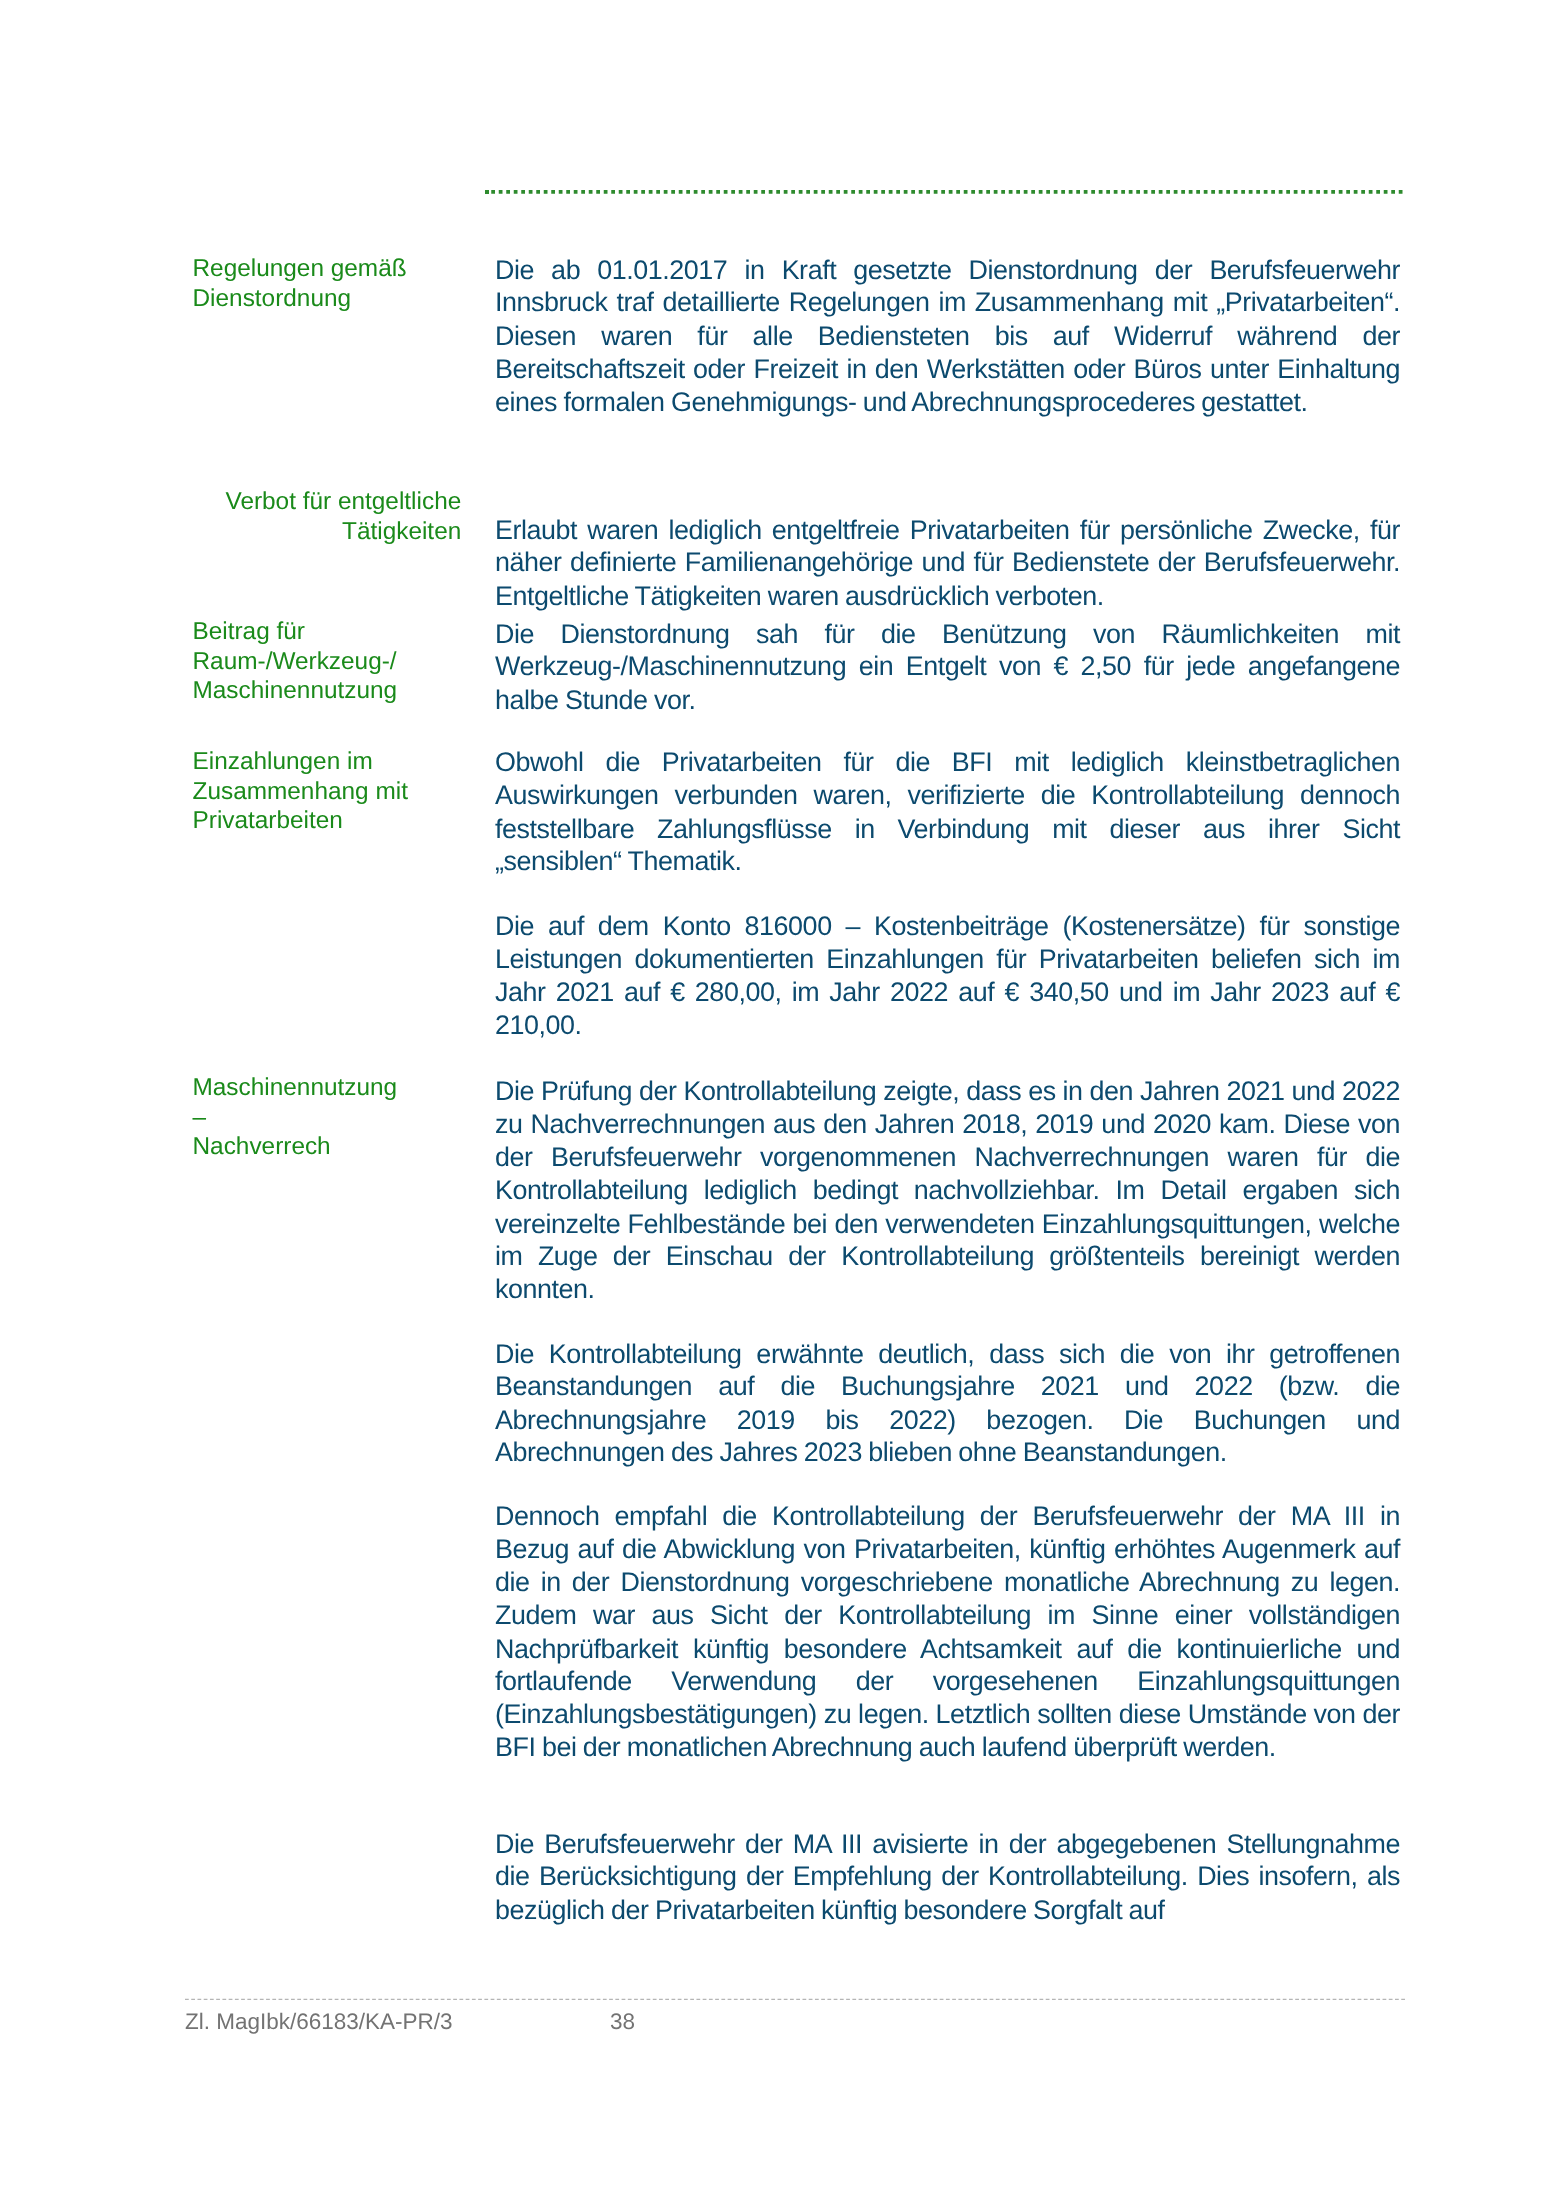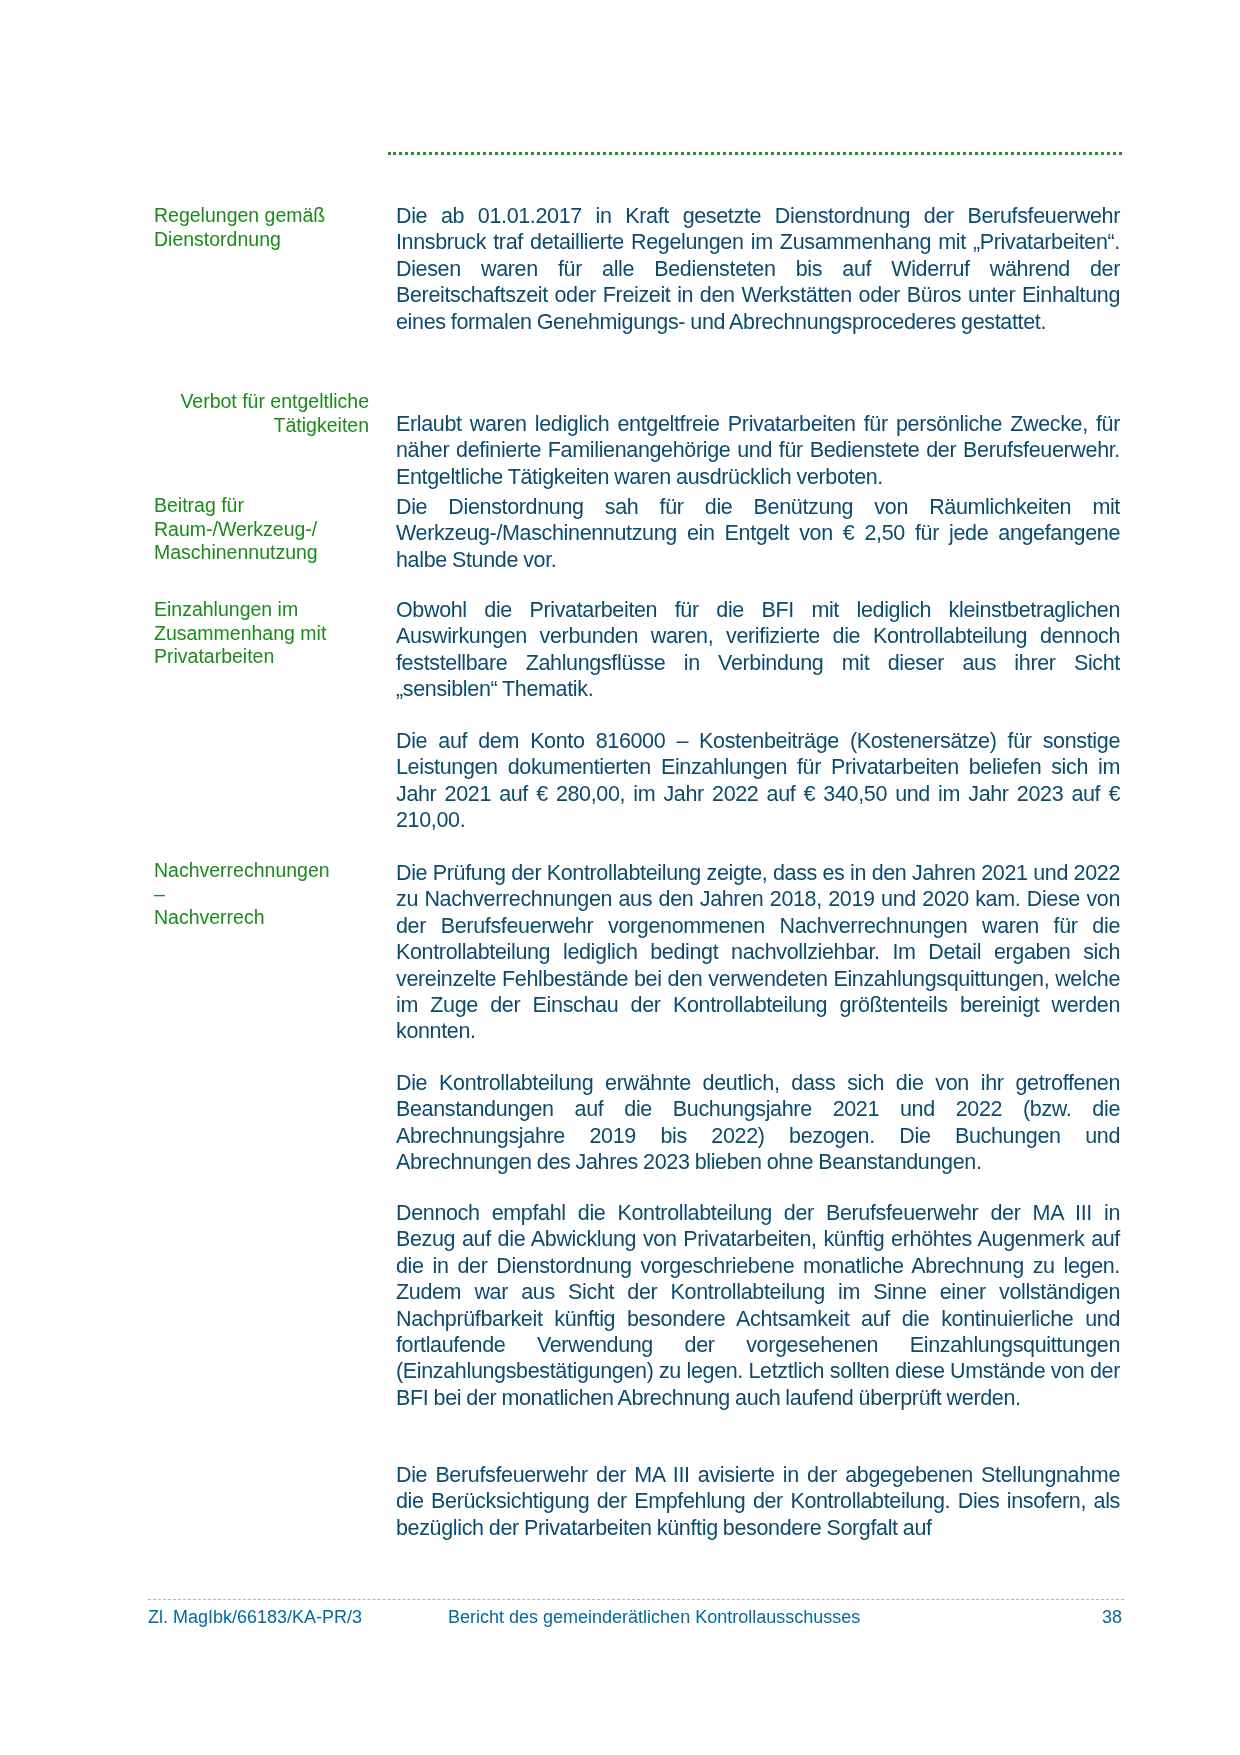--- a/index.html
+++ b/index.html
@@ -4,21 +4,21 @@
 <style>
   html, body { margin: 0; padding: 0; background: #ffffff; }
   body { width: 1240px; height: 1755px; position: relative; overflow: hidden; font-family: "Liberation Sans", sans-serif; }
   .page-header { position: absolute; left: 388px; top: 146px; width: 734px; }
   .header-title { text-align: right; color: #1a8a1a; font-size: 21px; line-height: 26px; padding-right: 4px; }
   .header-rule { margin-top: 6px; height: 0; border-top: 3px dotted #2e8b2e; }
   .margin-note { position: absolute; left: 154px; width: 215px; color: #1a8a1a; font-size: 19.5px; line-height: 23.5px; }
   .para { position: absolute; left: 396px; width: 724px; color: #0c4a6e; font-size: 21.5px; line-height: 26.4px; text-align: justify; hyphens: manual; letter-spacing: -0.35px; word-spacing: -0.5px; transform-origin: left top; }
   .page-footer { position: absolute; left: 148px; top: 1599px; width: 976px; }
   .footer-rule { border-top: 1.5px dashed #b5b5b5; height: 0; }
-  .footer-row { display: flex; justify-content: flex-start; margin-top: 6px; color: #0369a1; font-size: 18px; line-height: 22px; }
+  .footer-row { display: flex; justify-content: flex-start; margin-top: 6px; color: #737373; font-size: 18px; line-height: 22px; }
   .footer-left { width: 300px; }
   .footer-center { flex: 1; }
   .footer-right { width: 60px; text-align: right; padding-right: 2px; }
 </style>
 </head>
 <body>
 
 <div class="page-header">
   <div class="header-rule"></div>
 </div>
@@ -30,29 +30,28 @@
 <div class="para" style="top:411px;">Erlaubt waren lediglich entgeltfreie Privatarbeiten für persönliche Zwecke, für näher definierte Familienangehörige und für Bedienstete der Berufsfeuerwehr. Entgeltliche Tätigkeiten waren ausdrücklich verboten.</div>
 
 <div class="margin-note" style="top:494px;">Beitrag für Raum-/Werkzeug-/ Maschinennutzung</div>
 <div class="para" style="top:494px;">Die Dienstordnung sah für die Benützung von Räumlichkeiten mit Werkzeug-/Maschinennutzung ein Entgelt von € 2,50 für jede angefan­gene halbe Stunde vor.</div>
 
 <div class="margin-note" style="top:598px;">Einzahlungen im Zusammenhang mit Privatarbeiten</div>
 <div class="para" style="top:597px;">Obwohl die Privatarbeiten für die BFI mit lediglich kleinstbetraglichen Auswirkungen verbunden waren, verifizierte die Kontrollabteilung den­noch feststellbare Zahlungsflüsse in Verbindung mit dieser aus ihrer Sicht „sensiblen“ Thematik.</div>
 <div class="para" style="top:728px;">Die auf dem Konto 816000 – Kostenbeiträge (Kostenersätze) für sonstige Leistungen dokumentierten Einzahlungen für Privatarbeiten beliefen sich im Jahr 2021 auf € 280,00, im Jahr 2022 auf € 340,50 und im Jahr 2023 auf € 210,00.</div>
 
 <div class="margin-note" style="top:859px;">
-  <div>Nachverrechnungen</div>
+  <div>Maschinennutzung</div>
   <div>–</div>
   <div>Nachverrech</div>
 </div>
 <div class="para" style="top:860px;">Die Prüfung der Kontrollabteilung zeigte, dass es in den Jahren 2021 und 2022 zu Nachverrechnungen aus den Jahren 2018, 2019 und 2020 kam. Diese von der Berufsfeuerwehr vorgenommenen Nachverrech­nungen waren für die Kontrollabteilung lediglich bedingt nachvollziehbar. Im Detail ergaben sich vereinzelte Fehlbestände bei den verwendeten Einzahlungsquittungen, welche im Zuge der Einschau der Kontrollab­teilung größtenteils bereinigt werden konnten.</div>
 <div class="para" style="top:1070px;">Die Kontrollabteilung erwähnte deutlich, dass sich die von ihr getroffen­en Beanstandungen auf die Buchungsjahre 2021 und 2022 (bzw. die Abrechnungsjahre 2019 bis 2022) bezogen. Die Buchungen und Abrechnungen des Jahres 2023 blieben ohne Beanstandungen.</div>
 <div class="para" style="top:1200px;">Dennoch empfahl die Kontrollabteilung der Berufsfeuerwehr der MA III in Bezug auf die Abwicklung von Privatarbeiten, künftig erhöhtes Augen­merk auf die in der Dienstordnung vorgeschriebene monatliche Abrech­nung zu legen. Zudem war aus Sicht der Kontrollabteilung im Sinne einer vollständigen Nachprüfbarkeit künftig besondere Achtsamkeit auf die kontinuierliche und fortlaufende Verwendung der vorgesehenen Einzah­lungsquittungen (Einzahlungsbestätigungen) zu legen. Letztlich sollten diese Umstände von der BFI bei der monatlichen Abrechnung auch laufend überprüft werden.</div>
 <div class="para" style="top:1462px;">Die Berufsfeuerwehr der MA III avisierte in der abgegebenen Stellung­nahme die Berücksichtigung der Empfehlung der Kontrollabteilung. Dies insofern, als bezüglich der Privatarbeiten künftig besondere Sorgfalt auf</div>
 
 <div class="page-footer">
   <div class="footer-rule"></div>
   <div class="footer-row">
     <span class="footer-left">Zl. MagIbk/66183/KA-PR/3</span>
-    <span class="footer-center">Bericht des gemeinderätlichen Kontrollausschusses</span>
     <span class="footer-right">38</span>
   </div>
 </div>
 
 </body></html>

